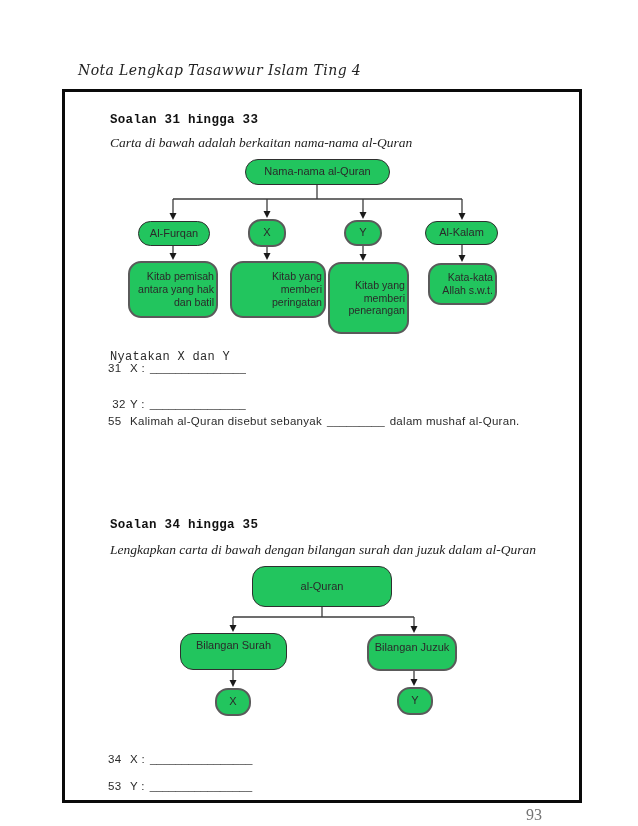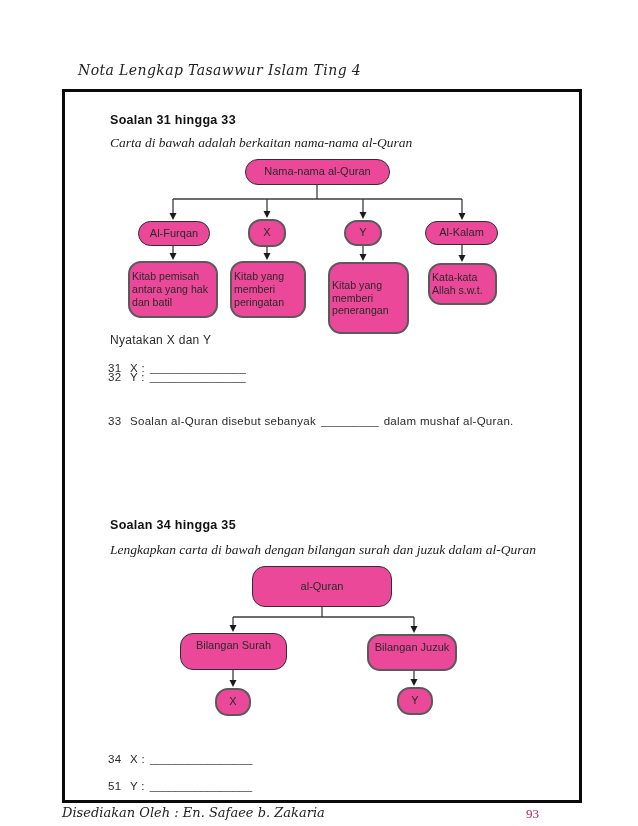--- a/index.html
+++ b/index.html
@@ -5,21 +5,21 @@
   html,body{margin:0;padding:0;background:#ffffff;}
   .page{
     position:relative;
     width:638px;height:826px;
     background:#ffffff;
     font-family:"Liberation Sans",sans-serif;
     color:#1c1c1c;
     overflow:hidden;
     margin-top:36px;
   }
-  .abs{position:absolute;}
+  .abs{position:absolute;font-family:Liberation Mono, monospace;}
   .script{
     font-family:"DejaVu Serif",serif;
     font-style:italic;
     color:#222;
   }
   .header-title{
     left:78px;top:26px;
     font-size:14px;
     letter-spacing:0.4px;
   }
@@ -33,23 +33,23 @@
     letter-spacing:0.3px;
   }
   .instruction{
     font-family:"Liberation Serif",serif;
     font-style:italic;
     font-size:13.5px;color:#222;
   }
   .fc-box{
     position:absolute;
     display:flex;align-items:center;justify-content:center;
-    text-align:left;
+    text-align:right;
     font-size:11px;color:#2a2a2a;
-    background:#ec4899;
+    background:#22c55e;
     box-sizing:border-box;
     line-height:1.22;
     border-radius:13px;
   }
   .bd1{border:1.5px solid #2f2f2f;}
   .bd2{border:2px solid #5a5a5a;}
   .desc{font-size:10.6px;padding:2px 2px;}
   .top-align{align-items:flex-start;padding-top:5px;}
   .prompt{font-size:12px;color:#2a2a2a;letter-spacing:0.3px;}
   .q-row{
@@ -65,21 +65,21 @@
     position:absolute;left:0;top:0;
     pointer-events:none;
   }
   .footer-text{
     left:62px;top:769px;
     font-size:13px;
   }
   .page-num{
     left:526px;top:770px;
     font-family:"Liberation Serif",serif;
-    font-size:13px;color:#be185d;
+    font-size:16px;color:#737373;
   }
 </style>
 </head>
 <body>
 
 <div class="page">
 
   <div class="abs script header-title">Nota Lengkap Tasawwur Islam Ting 4</div>
 
   <div class="abs frame"></div>
@@ -123,51 +123,50 @@
   </svg>
 
   <div class="fc-box bd1" style="left:245px;top:123px;width:145px;height:26px;">Nama-nama al-Quran</div>
 
   <div class="fc-box bd1" style="left:138px;top:185px;width:72px;height:25px;">Al-Furqan</div>
   <div class="fc-box bd2" style="left:248px;top:183px;width:38px;height:28px;">X</div>
   <div class="fc-box bd2" style="left:344px;top:184px;width:38px;height:26px;">Y</div>
   <div class="fc-box bd1" style="left:425px;top:185px;width:73px;height:24px;">Al-Kalam</div>
 
   <div class="fc-box bd2 desc" style="left:128px;top:225px;width:90px;height:57px;">Kitab pemisah antara yang hak dan batil</div>
-  <div class="fc-box bd2 desc" style="left:230px;top:225px;width:76px;height:57px;">Kitab yang memberi peringatan</div>
+  <div class="fc-box bd2 desc" style="left:230px;top:225px;width:96px;height:57px;">Kitab yang memberi peringatan</div>
   <div class="fc-box bd2 desc" style="left:328px;top:226px;width:81px;height:72px;">Kitab yang memberi penerangan</div>
   <div class="fc-box bd2 desc" style="left:428px;top:227px;width:69px;height:42px;">Kata-kata Allah s.w.t.</div>
 
-  <div class="abs prompt" style="left:110px;top:297px;">Nyatakan X dan Y</div>
+  <div class="abs prompt" style="left:110px;top:314px;">Nyatakan X dan Y</div>
 
   <div class="q-row" style="left:108px;top:326px;">
     <span class="q-no">31</span><span class="q-part">X :</span><span class="q-blank">_______________</span>
   </div>
-  <div class="q-row" style="left:108px;top:335px;">
+  <div class="q-row" style="left:108px;top:362px;text-align:center;">
     <span class="q-no">32</span><span class="q-part">Y :</span><span class="q-blank">_______________</span>
   </div>
   <div class="q-row" style="left:108px;top:379px;">
-    <span class="q-no">33</span><span class="q-part">Soalan al-Quran disebut sebanyak</span><span class="q-part q-blank">_________</span><span>dalam mushaf al-Quran.</span>
+    <span class="q-no">55</span><span class="q-part">Kalimah al-Quran disebut sebanyak</span><span class="q-part q-blank">_________</span><span>dalam mushaf al-Quran.</span>
   </div>
 
   <div class="abs sec-title" style="left:110px;top:482px;">Soalan 34 hingga 35</div>
   <div class="abs instruction" style="left:110px;top:506px;">Lengkapkan carta di bawah dengan bilangan surah dan juzuk dalam al-Quran</div>
 
   <div class="fc-box bd1" style="left:252px;top:530px;width:140px;height:41px;">al-Quran</div>
 
   <div class="fc-box bd1 top-align" style="left:180px;top:597px;width:107px;height:37px;">Bilangan Surah</div>
   <div class="fc-box bd2 top-align" style="left:367px;top:598px;width:90px;height:37px;">Bilangan Juzuk</div>
 
   <div class="fc-box bd2" style="left:215px;top:652px;width:36px;height:28px;">X</div>
   <div class="fc-box bd2" style="left:397px;top:651px;width:36px;height:28px;">Y</div>
 
 
   <div class="q-row" style="left:108px;top:717px;">
     <span class="q-no">34</span><span class="q-part">X :</span><span class="q-blank">________________</span>
   </div>
   <div class="q-row" style="left:108px;top:744px;">
-    <span class="q-no">51</span><span class="q-part">Y :</span><span class="q-blank">________________</span>
+    <span class="q-no">53</span><span class="q-part">Y :</span><span class="q-blank">________________</span>
   </div>
 
-  <div class="abs script footer-text">Disediakan Oleh : En. Safaee b. Zakaria</div>
   <div class="abs page-num">93</div>
 
 </div>
 
 </body></html>

